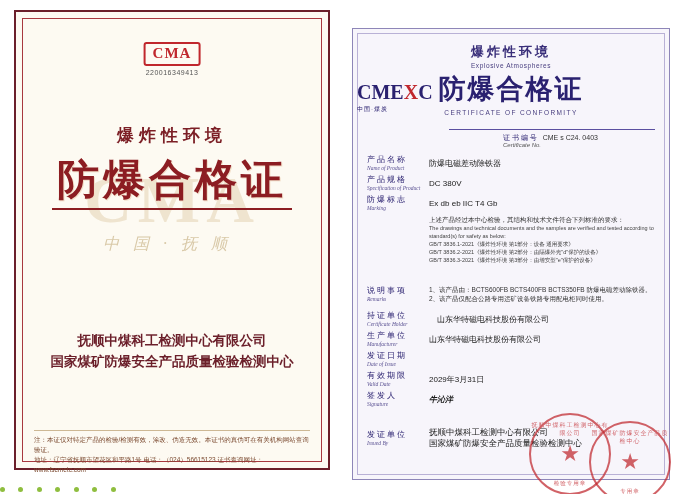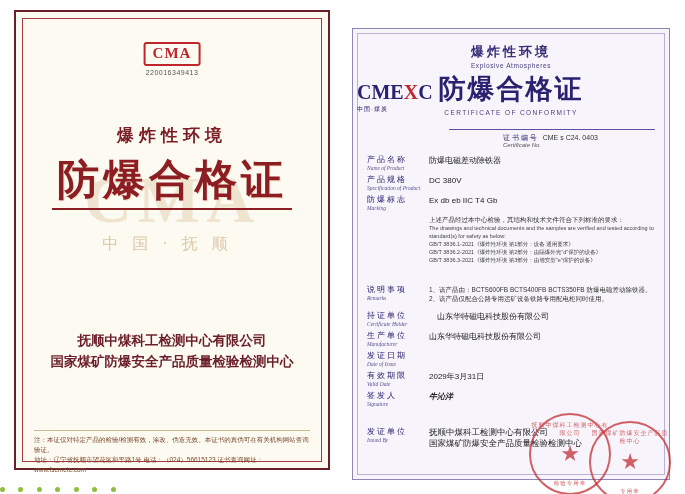--- a/index.html
+++ b/index.html
@@ -33,20 +33,21 @@
     user-select:none;
     pointer-events:none;
   }
   .watermark-left2{
     position:absolute;left:0;top:222px;width:100%;
     text-align:center;
     font-size:16px;letter-spacing:14px;
     color:#d9c9a8;
     font-family:"Liberation Serif", serif;
     pointer-events:none;
+    font-style:italic;
   }
   .cma-block{
     position:absolute;left:50%;transform:translateX(-50%);top:30px;
     text-align:center;
   }
   .cma-badge{
     display:inline-block;
     border:2px solid #c0272d;
     border-radius:3px;
     color:#c0272d;
@@ -160,21 +161,21 @@
   .cert-no-en{
     position:absolute;left:150px;top:113px;font-size:6px;color:#555;font-style:italic;
   }
 
   .rows{
     position:absolute;left:14px;top:126px;right:10px;
   }
   .row{
     display:flex;
     margin-bottom:3px;
-    align-items:flex-start;
+    align-items:center;
   }
   .row .lab{
     width:62px;flex:0 0 62px;
     color:#2a2170;
     font-size:8px;
     line-height:10px;
     font-family:"Liberation Serif", serif;
   }
   .row .lab .en{
     display:block;color:#5a5192;font-size:5.5px;font-style:italic;line-height:7px;

